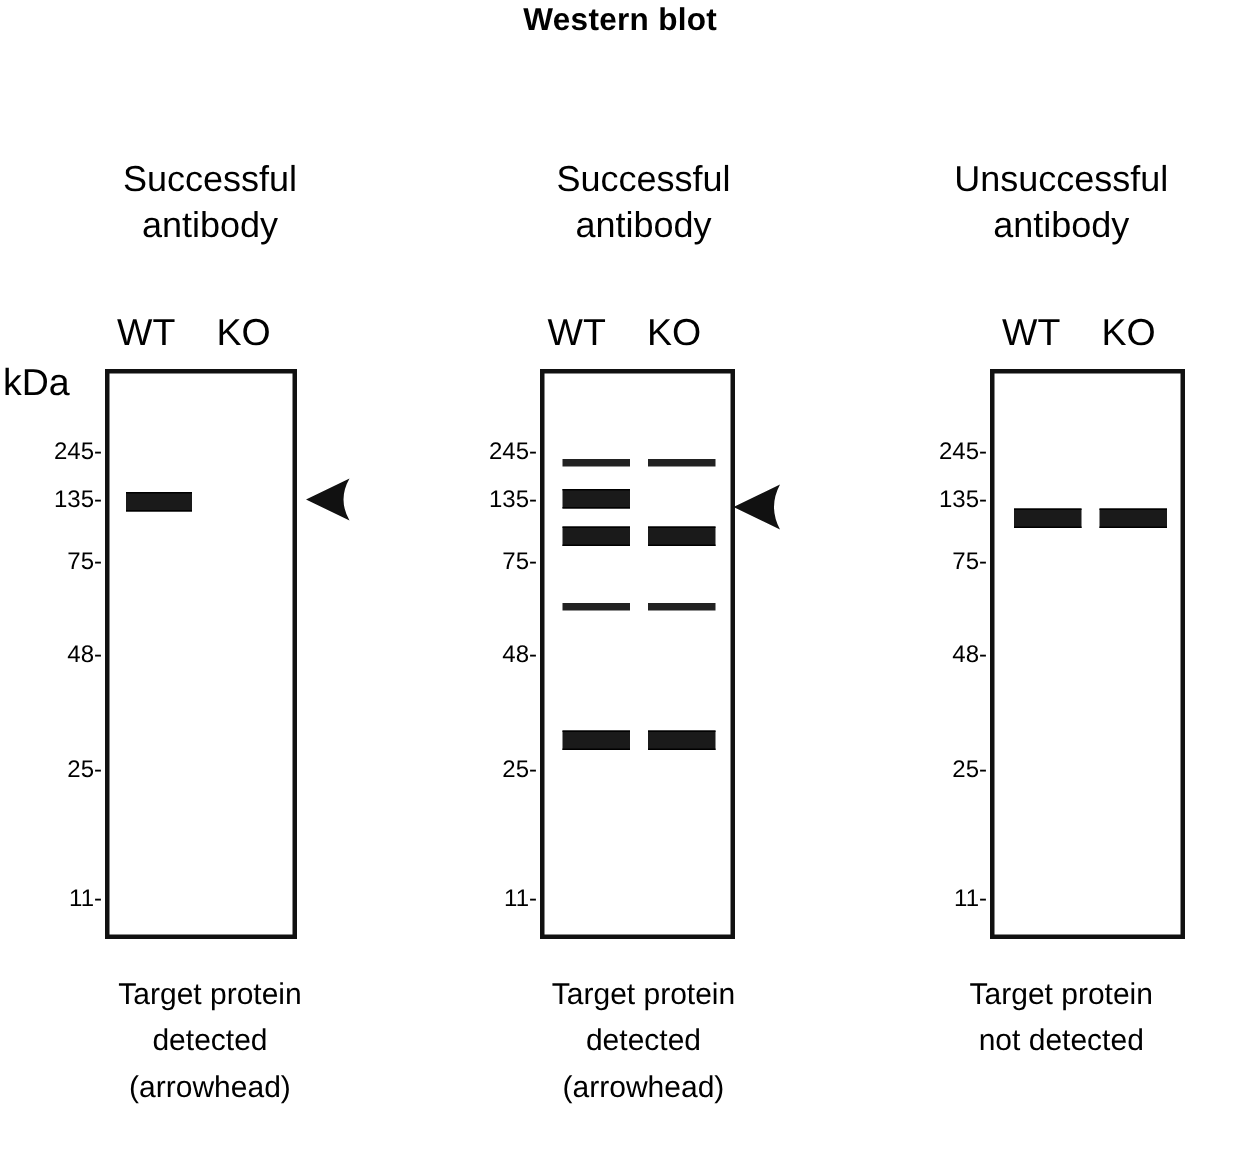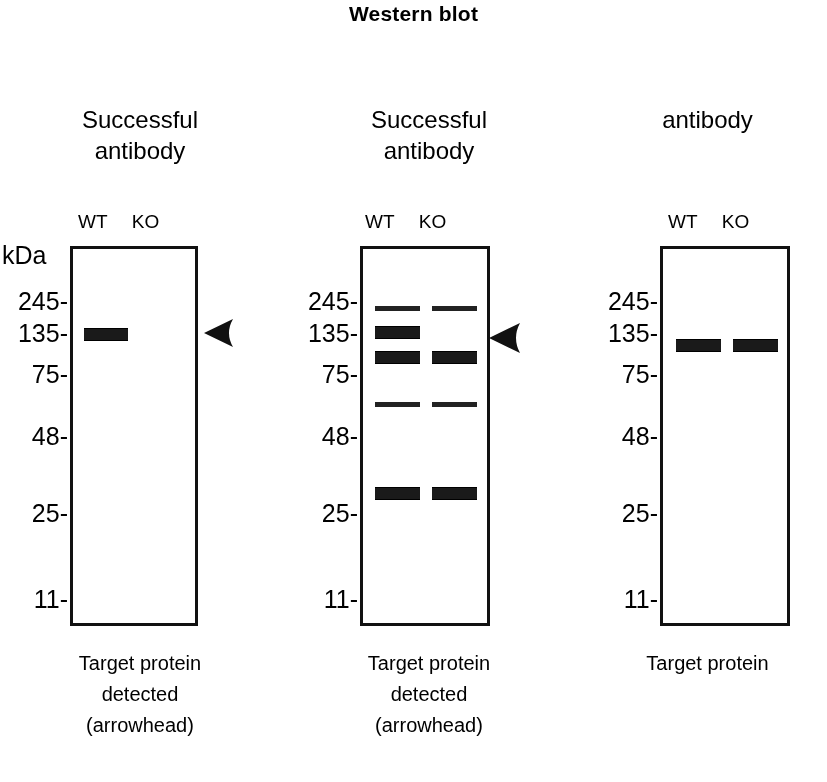--- a/index.html
+++ b/index.html
@@ -40,42 +40,42 @@
     left: 0;
     width: 100%;
     text-align: center;
     font-size: 24px;
     line-height: 31px;
     font-weight: normal;
   }
   .lane-labels {
     position: absolute;
     top: 192px;
-    font-size: 19px;
+    font-size: 25px;
     line-height: 28px;
     white-space: nowrap;
   }
   .blot-box {
     position: absolute;
     top: 230px;
     height: 380px;
     border: 3px solid #111111;
     background: #ffffff;
     box-sizing: border-box;
   }
   .kda-title {
     position: absolute;
     font-size: 25px;
     line-height: 25px;
     white-space: nowrap;
   }
   .ladder {
     position: absolute;
     text-align: right;
-    font-size: 25px;
+    font-size: 16px;
     line-height: 25px;
     white-space: nowrap;
   }
   .band {
     position: absolute;
     background: #1a1a1a;
   }
   .band.thin {
     height: 5px;
     background: #222222;
@@ -182,20 +182,21 @@
     <div class="caption">
       <div>Target protein</div>
       <div>detected</div>
       <div>(arrowhead)</div>
     </div>
   </div>
 
   <div class="panel" style="left:588px; width:239px;">
 
     <div class="panel-heading">
+      <div>Unsuccessful</div>
       <div>antibody</div>
     </div>
 
     <div class="lane-labels" style="left:80px;">
       <span>WT</span>
       <span style="display:inline-block;width:14px;"></span>
       <span>KO</span>
     </div>
 
     <div class="ladder" style="left:0px; top:273px; width:70px;">245-</div>
@@ -205,16 +206,17 @@
     <div class="ladder" style="left:0px; top:485px; width:70px;">25-</div>
     <div class="ladder" style="left:0px; top:571px; width:70px;">11-</div>
 
     <div class="blot-box" style="left:72px; width:130px;">
       <div class="band thick" style="left:13px; top:90px; width:45px;"></div>
       <div class="band thick" style="left:70px; top:90px; width:45px;"></div>
     </div>
 
     <div class="caption">
       <div>Target protein</div>
+      <div>not detected</div>
     </div>
   </div>
 
 </div>
 
 </body></html>

